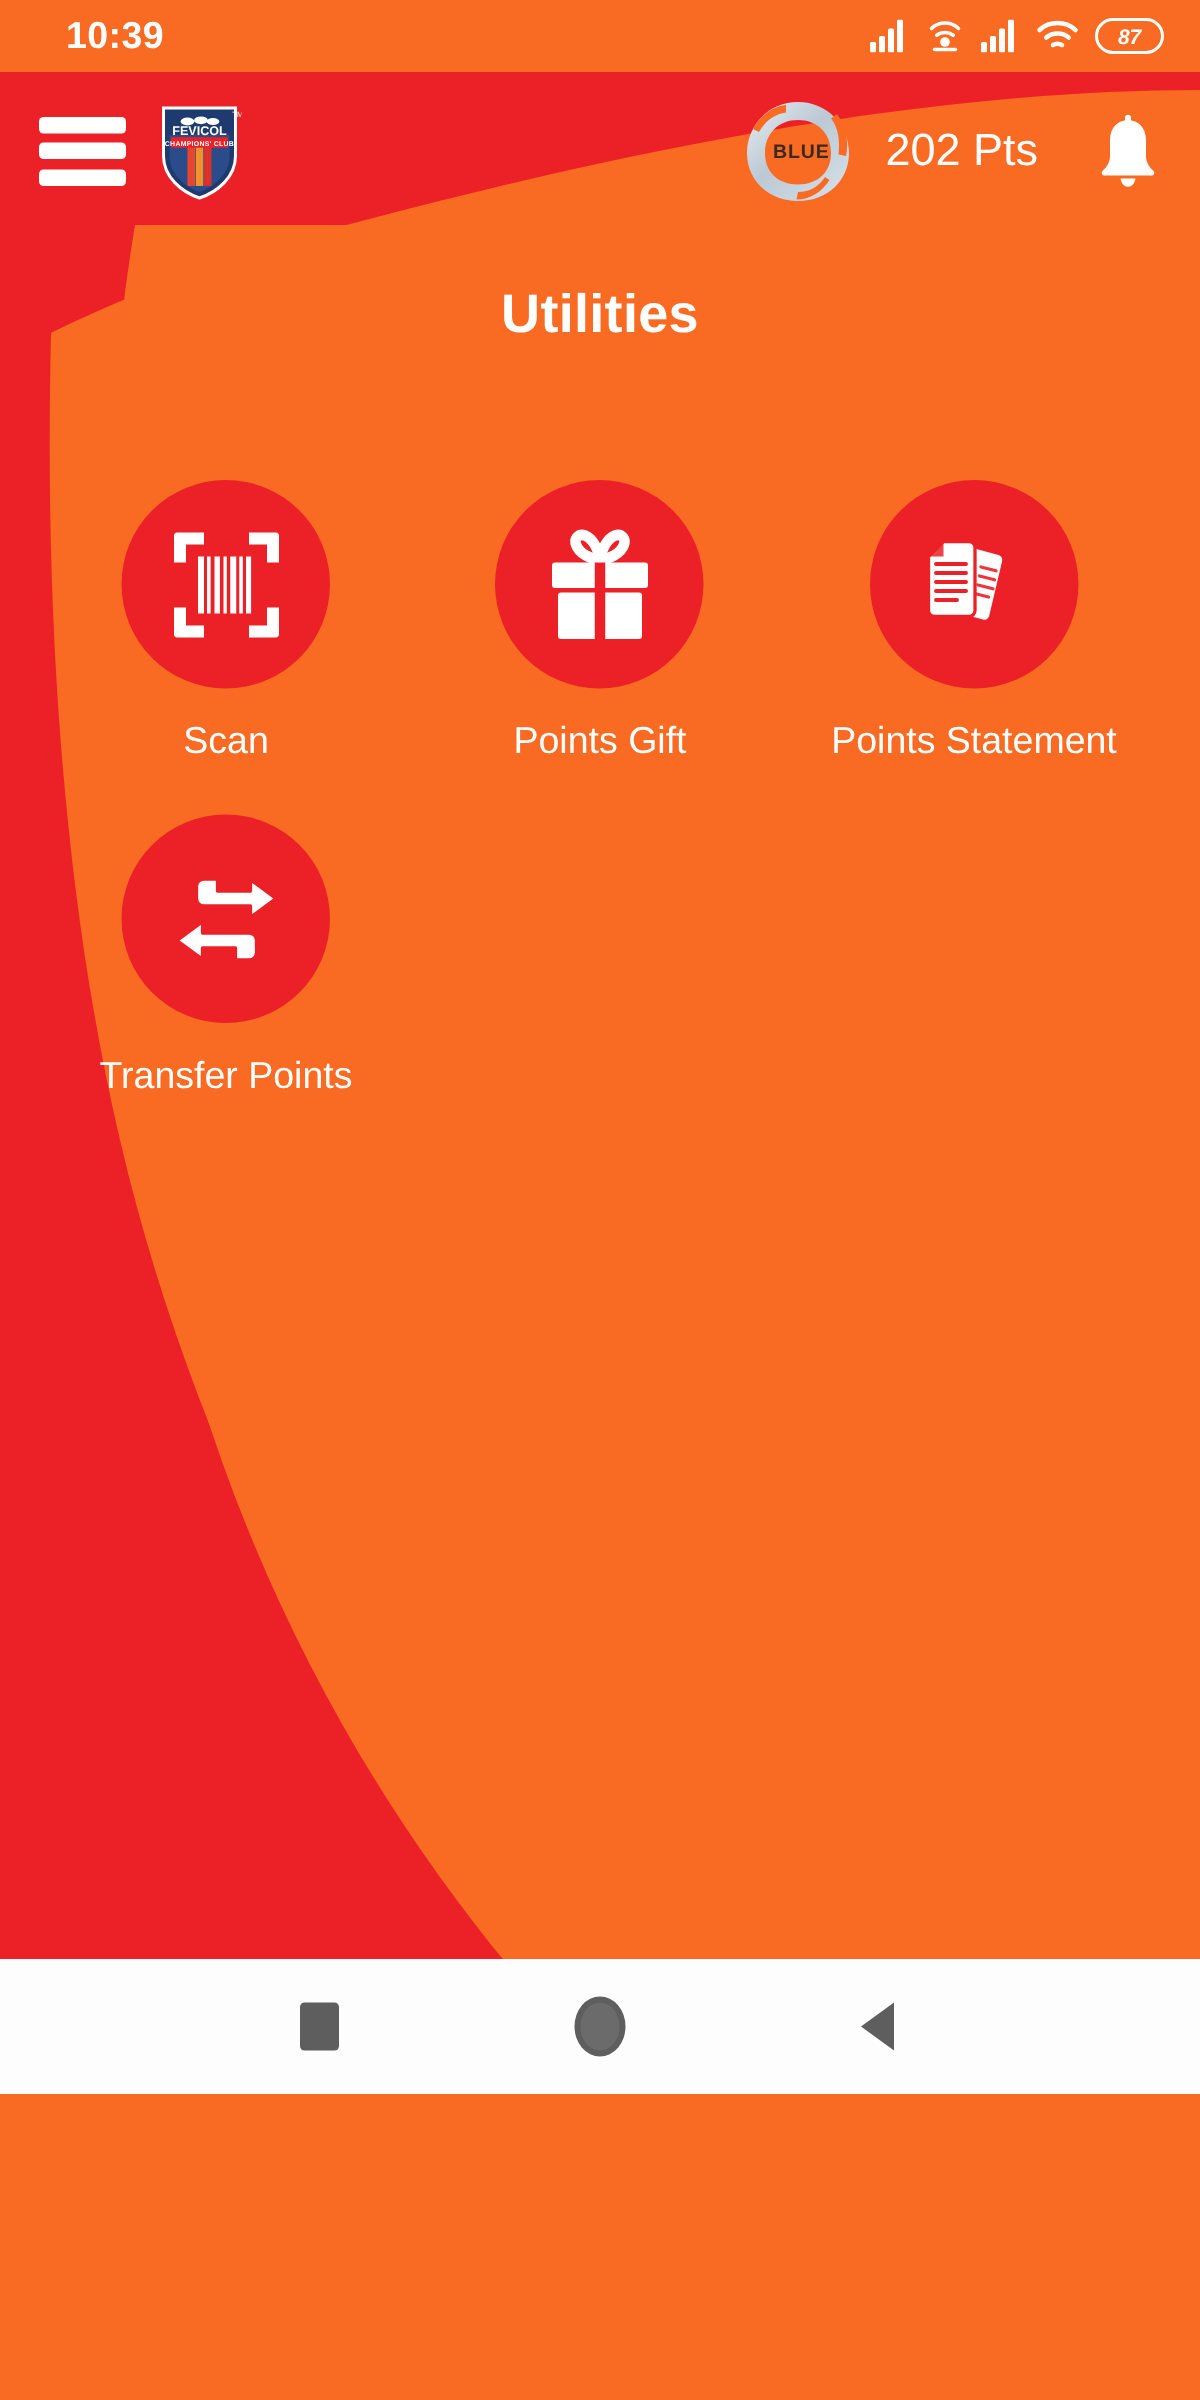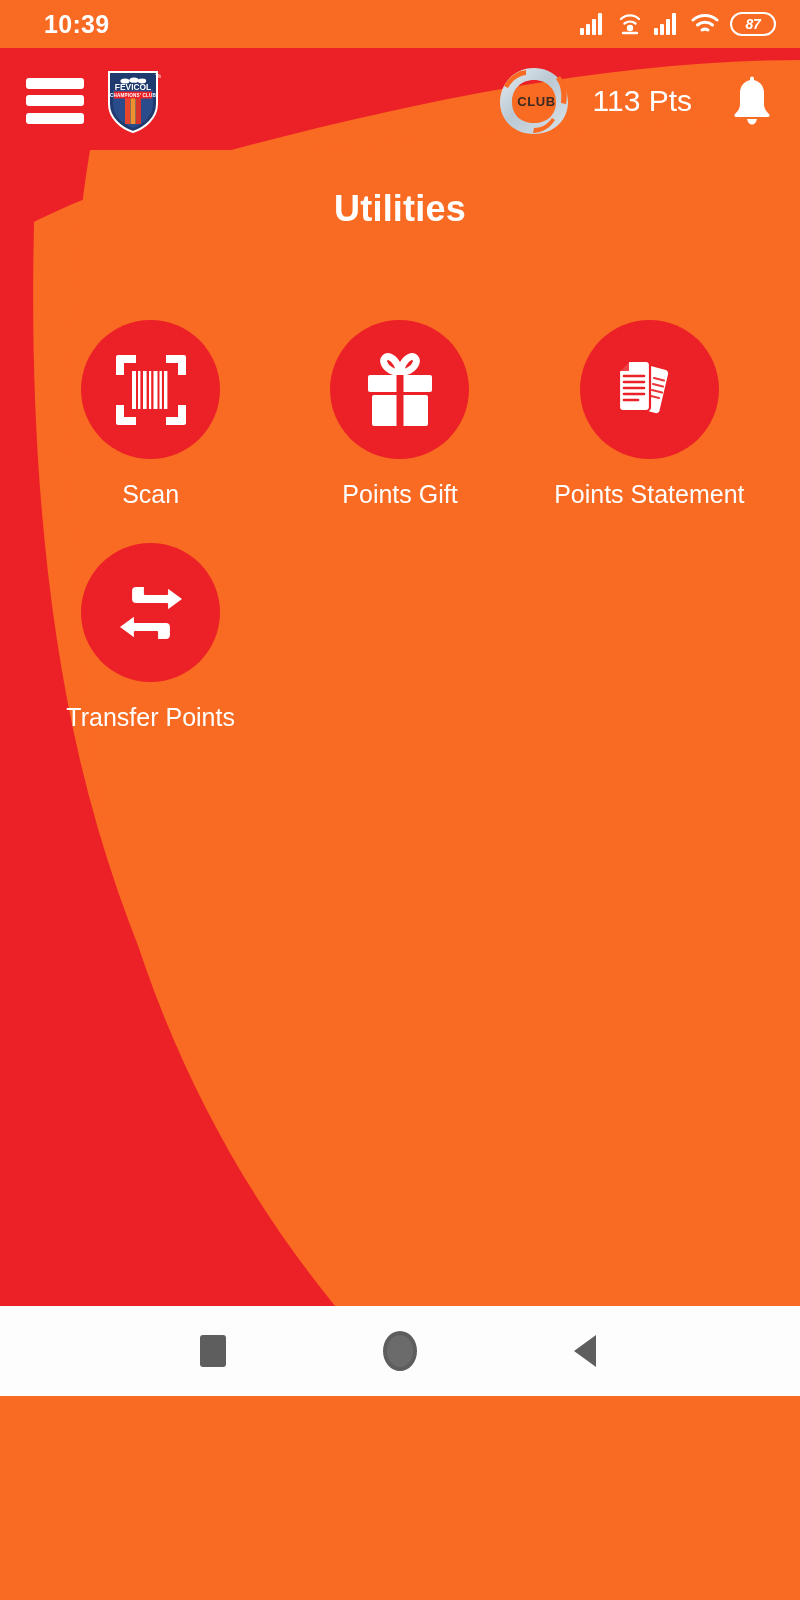--- a/index.html
+++ b/index.html
@@ -305,24 +305,24 @@
             <stop offset="45%" stop-color="#BBC9D4"></stop>
             <stop offset="100%" stop-color="#D8E2E9"></stop>
           </linearGradient>
         </defs>
         <path d="M42,6 C62,6 76,22 76,40 C76,58 62,72 42,72 C22,72 8,58 8,40 C8,22 22,6 42,6 Z
                  M42,18 C29,18 20,27 20,40 C20,53 29,61 42,61 C55,61 64,53 64,40 C64,27 55,18 42,18 Z" fill="url(#silverGrad)" fill-rule="evenodd"></path>
         <path d="M68,14 C74,22 76,32 74,42 L69,41 C70,32 69,23 64,17 Z" fill="#F96A22"></path>
         <path d="M63,58 C58,66 50,71 41,71 L42,66 C50,66 56,62 60,56 Z" fill="#F96A22"></path>
         <path d="M12,24 C17,15 25,9 34,8 L34,13 C26,14 20,19 16,26 Z" fill="#F96A22"></path>
       </svg>
-      <div id="tier-badge-label">CLUB</div>
-    </div>
-
-    <div id="points-value">113 Pts</div>
+      <div id="tier-badge-label">BLUE</div>
+    </div>
+
+    <div id="points-value">202 Pts</div>
 
     <div id="notification-button">
       <svg width="46" height="50" viewBox="0 0 46 50">
         <path d="M23,4 C16,4 11,9.5 11,17 L11,28 C11,33 8,36 6,38 C5,39 5.5,41 7,41 L39,41
                  C40.5,41 41,39 40,38 C38,36 35,33 35,28 L35,17 C35,9.5 30,4 23,4 Z" fill="#ffffff"></path>
         <path d="M18,43 C18.6,46.5 20.5,48.5 23,48.5 C25.5,48.5 27.4,46.5 28,43 Z" fill="#ffffff"></path>
         <rect x="21" y="0.5" width="4" height="5" rx="2" fill="#ffffff"></rect>
       </svg>
     </div>
   </div>

